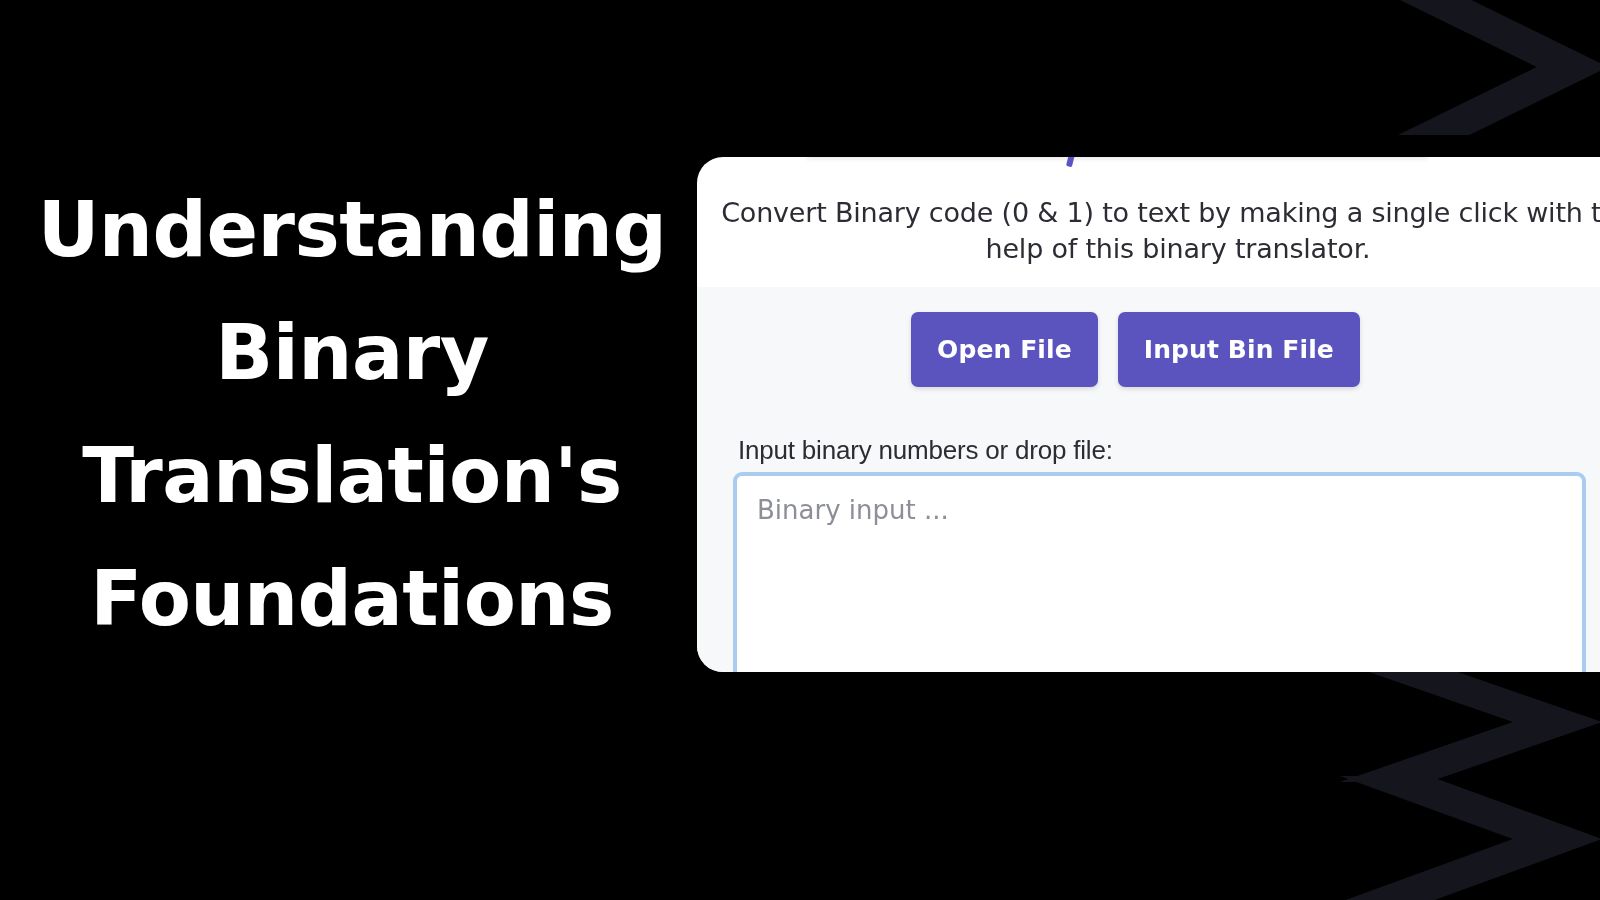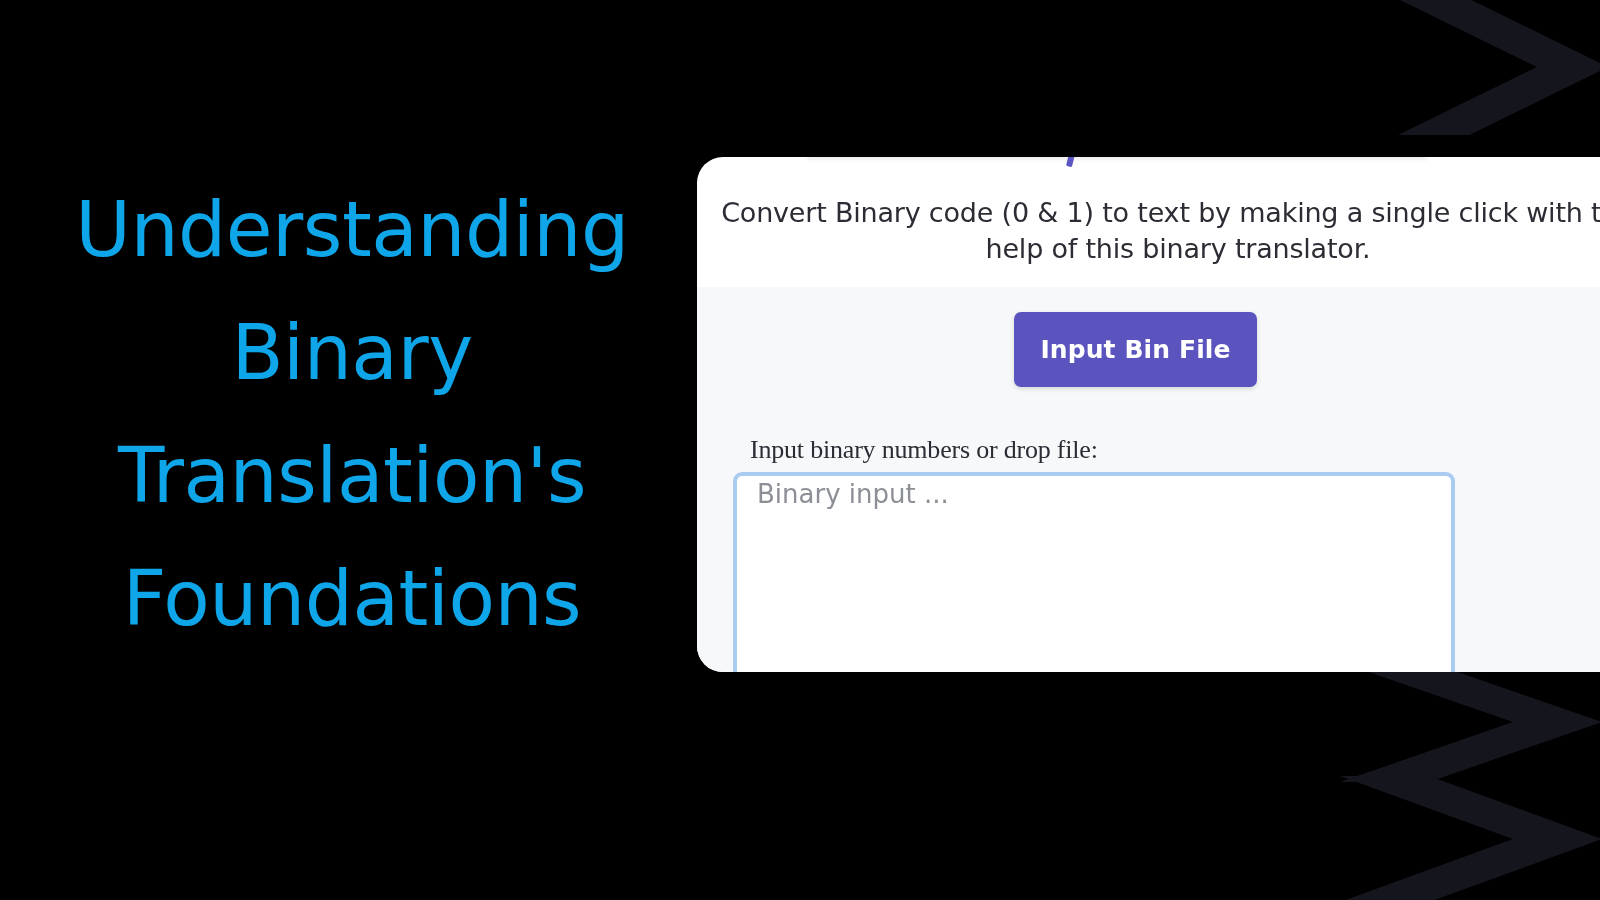--- a/index.html
+++ b/index.html
@@ -48,23 +48,23 @@
     clip-path: polygon(0% 0%, 34% 0%, 100% 50%, 34% 100%, 0% 100%, 66% 50%);
   }
 
   
   #headline {
     position: absolute;
     left: 24px;
     top: 168px;
     width: 656px;
     text-align: center;
-    color: #0ea5e9;
-    font-family: "DejaVu Sans", sans-serif;
-    font-weight: 400;
+    color: #ffffff;
+    font-family: "DejaVu Sans", sans-serif;
+    font-weight: 700;
     font-size: 76px;
     line-height: 1.62;
     letter-spacing: -0.5px;
     white-space: pre-line;
   }
 
   
   #app-card {
     position: absolute;
     left: 697px;
@@ -151,41 +151,41 @@
     letter-spacing: 0.1px;
     cursor: pointer;
     box-shadow: 0 2px 5px rgba(0,0,0,0.13);
     display: flex;
     align-items: center;
     justify-content: center;
   }
 
   #input-label {
     position: absolute;
-    left: 53px;
+    left: 41px;
     top: 148px;
     color: #2C2C34;
-    font-family: Liberation Serif, serif;
+    font-family: Liberation Sans, sans-serif;
     font-size: 26px;
     letter-spacing: -0.2px;
   }
 
   #binary-textarea {
     position: absolute;
     left: 36px;
     top: 185px;
-    width: 722px;
+    width: 853px;
     height: 218px;
     box-sizing: border-box;
     background: #FFFFFF;
     border: 4px solid #AACCF1;
     border-radius: 9px;
     outline: none;
     resize: none;
-    padding: 2px 20px;
+    padding: 18px 20px;
     font-family: "DejaVu Sans", sans-serif;
     font-size: 26px;
     color: #2C2C34;
     line-height: 1.3;
   }
   #binary-textarea::placeholder {
     color: #8C8F96;
     opacity: 1;
   }
 </style>
@@ -208,20 +208,21 @@
     <div id="card-title-sliver">
       <div class="sliver-smudge"></div>
       <div class="sliver-glyph"></div>
     </div>
 
     <div id="card-description">Convert Binary code (0 &amp; 1) to text by making a single click with the help of this binary translator.</div>
 
     <div id="tool-panel">
 
       <div id="button-row">
+        <button class="file-button">Open File</button>
         <button class="file-button">Input Bin File</button>
       </div>
 
       <div id="input-label">Input binary numbers or drop file:</div>
 
       <textarea id="binary-textarea" placeholder="Binary input ..." style=""></textarea>
 
     </div>
   </div>
 </div>

